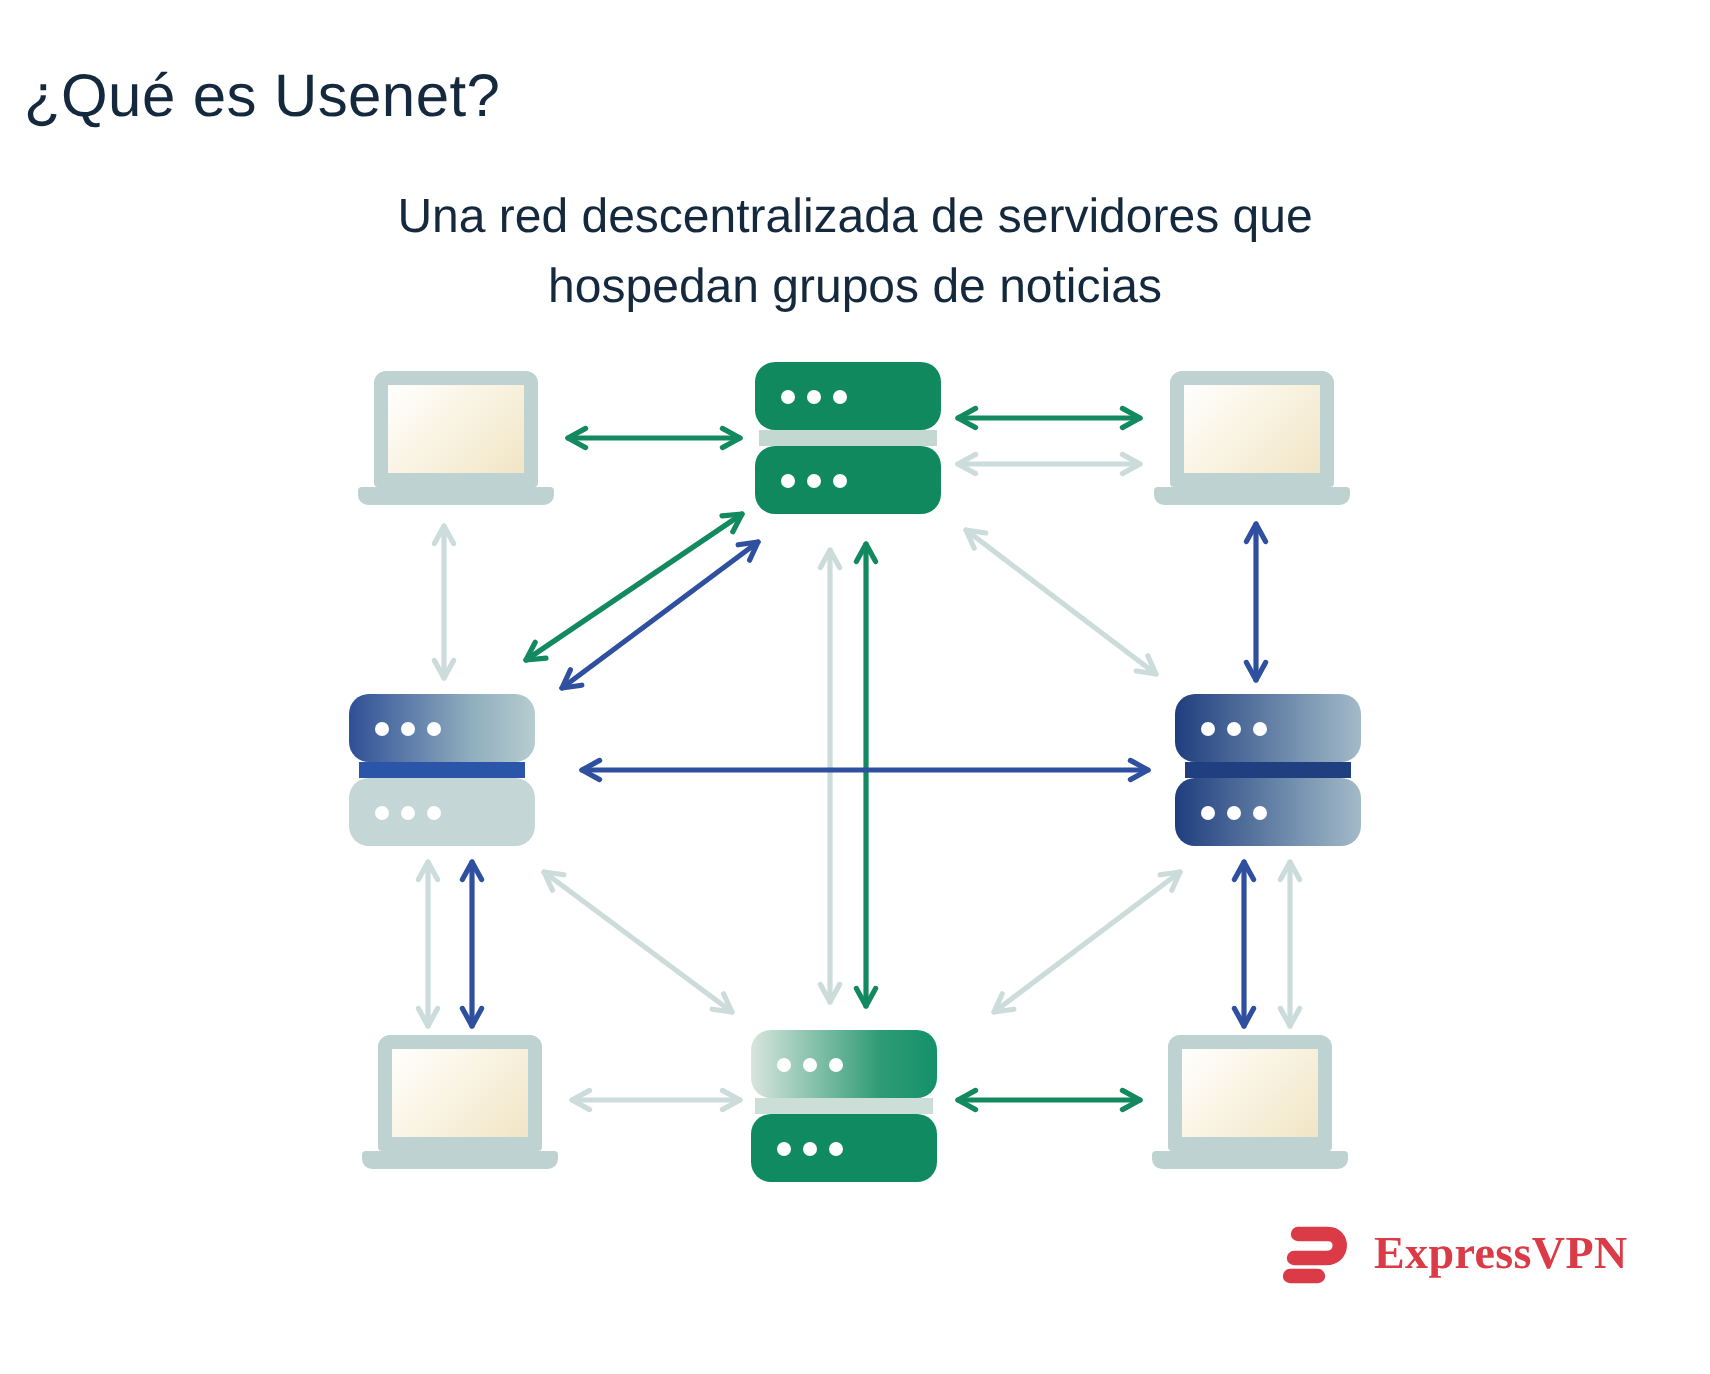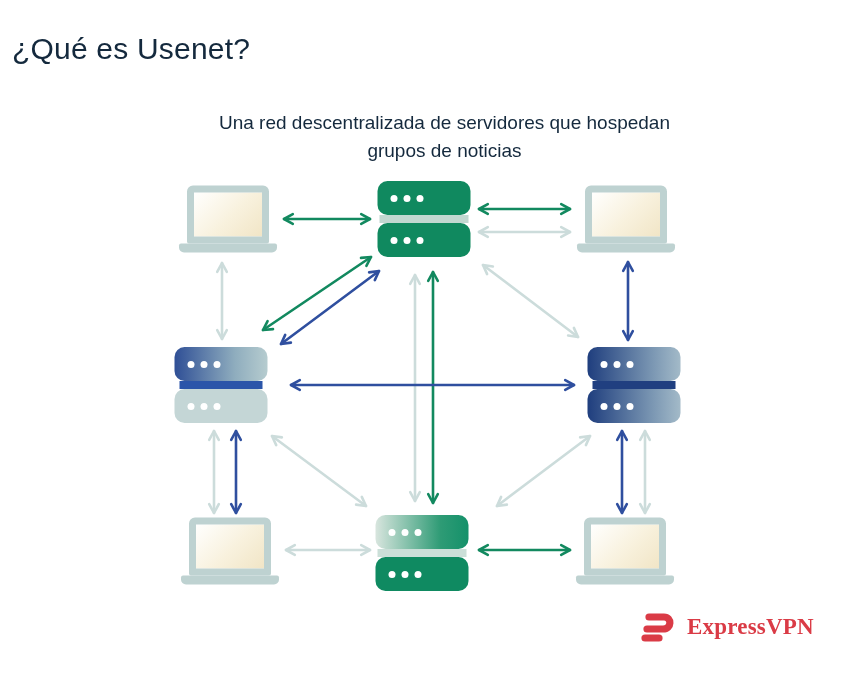--- a/index.html
+++ b/index.html
@@ -6,22 +6,22 @@
   .canvas{
     position:relative; width:855px; height:687px; background:#ffffff;
     overflow:hidden; font-family:"Liberation Sans", sans-serif;
   }
   .title{
     position:absolute; top:32px; left:12px; width:100%; text-align:left;
     font-size:30px; font-weight:500; color:#14293d; letter-spacing:0.2px; margin:0;
   }
   .subtitle{
     position:absolute; top:92px; left:50%; transform:translateX(-50%);
-    width:480px; text-align:center; font-size:19px; line-height:1.45;
-    font-weight:400; color:#14293d; margin:17px;
+    width:480px; text-align:center; font-size:24px; line-height:1.45;
+    font-weight:400; color:#14293d; margin:0;
   }
   #arrows-svg{position:absolute; left:0; top:0; width:855px; height:687px;}
   #nodes-layer{position:absolute; left:0; top:0; width:855px; height:687px;}
   .node{position:absolute; transform:translate(-50%,-50%);}
   
   .laptop{width:98px; height:67px; display:flex; flex-direction:column; align-items:center;}
   .lap-screen{
     width:82px; height:58px; box-sizing:border-box;
     border:7px solid #bed2d1; border-radius:6px 6px 2px 2px;
     background:linear-gradient(135deg,#fffffe 0%, #f8f1dd 55%, #f1e5c6 100%);

